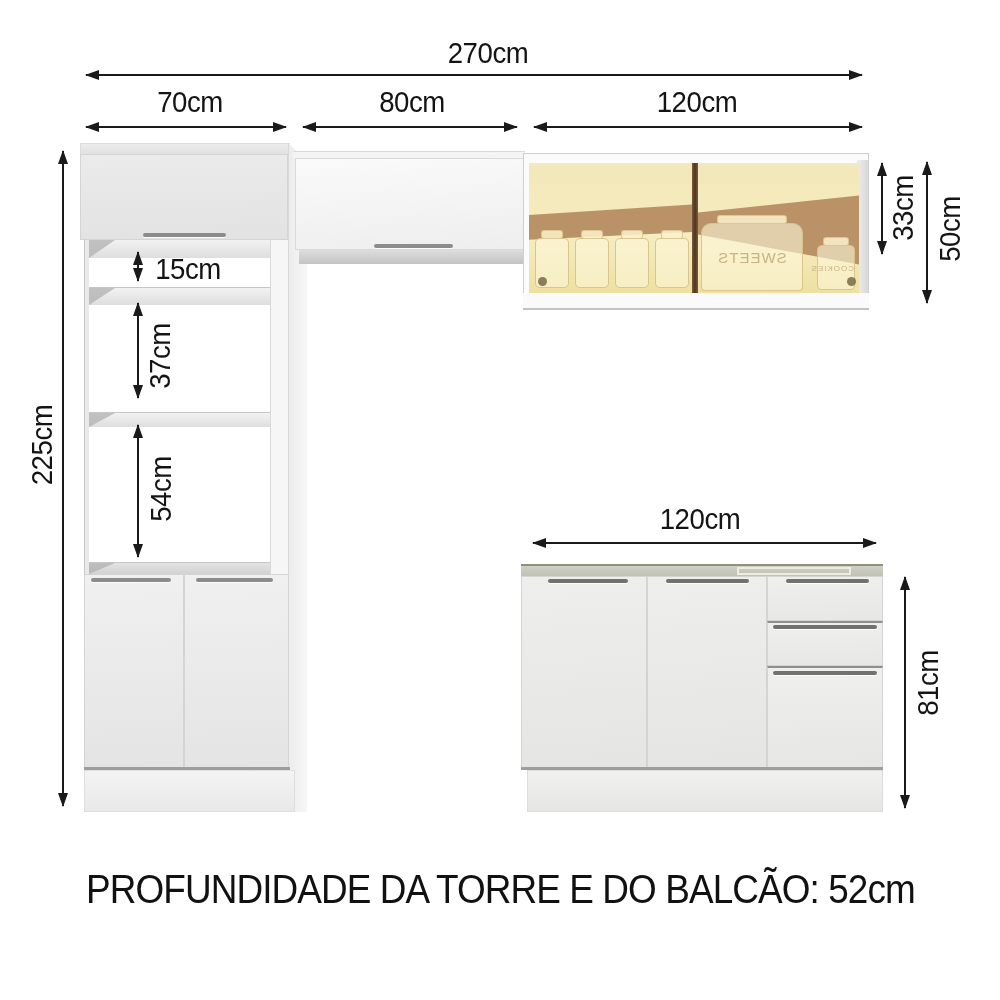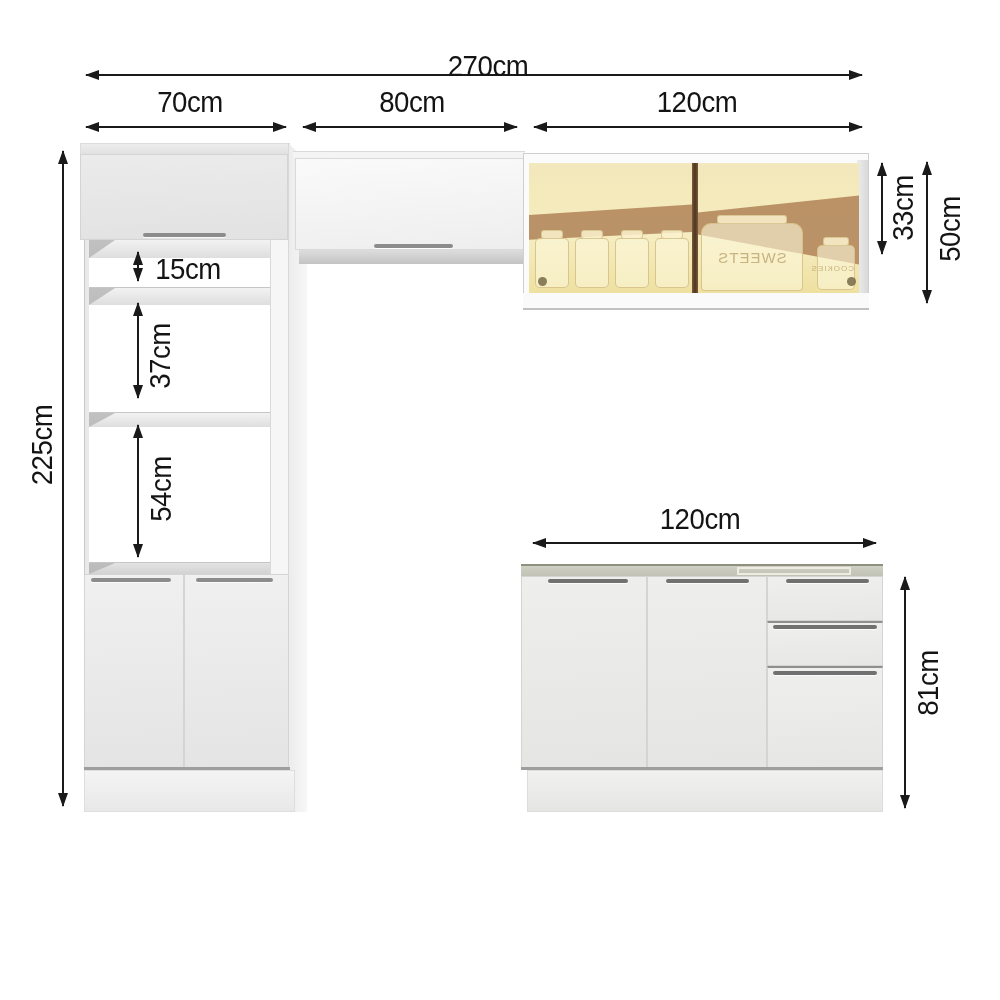--- a/index.html
+++ b/index.html
@@ -132,21 +132,21 @@
       <line x1="138" y1="252" x2="138" y2="281" marker-start="url(#ah)" marker-end="url(#ah)"></line>
       <line x1="138" y1="303" x2="138" y2="398" marker-start="url(#ah)" marker-end="url(#ah)"></line>
       <line x1="138" y1="425" x2="138" y2="557" marker-start="url(#ah)" marker-end="url(#ah)"></line>
       <line x1="882" y1="163" x2="882" y2="254" marker-start="url(#ah)" marker-end="url(#ah)"></line>
       <line x1="927" y1="162" x2="927" y2="303" marker-start="url(#ah)" marker-end="url(#ah)"></line>
       <line x1="533" y1="543" x2="876" y2="543" marker-start="url(#ah)" marker-end="url(#ah)"></line>
       <line x1="905" y1="577" x2="905" y2="808" marker-start="url(#ah)" marker-end="url(#ah)"></line>
     </g>
   </svg>
 
-  <div class="dim" style="left:488px;top:66px;">
+  <div class="dim" style="left:488px;top:53px;">
     <span>270cm</span></div>
   <div class="dim" style="left:190px;top:102px;text-decoration:underline;">
     <span>70cm</span></div>
   <div class="dim" style="left:412px;top:102px;">
     <span>80cm</span></div>
   <div class="dim" style="left:697px;top:102px;">
     <span>120cm</span></div>
   <div class="dim v" style="left:42px;top:445px;">
     <span>225cm</span></div>
   <div class="dim" style="left:188px;top:269px;">
@@ -157,14 +157,16 @@
     <span>54cm</span></div>
   <div class="dim v" style="left:903px;top:208px;">
     <span>33cm</span></div>
   <div class="dim v" style="left:950px;top:229px;">
     <span>50cm</span></div>
   <div class="dim" style="left:700px;top:519px;">
     <span>120cm</span></div>
   <div class="dim v" style="left:928px;top:683px;">
     <span>81cm</span></div>
 
+  <div class="footer-line" style="top:866px;">
+    <span>PROFUNDIDADE DA TORRE E DO BALCÃO: 52cm</span></div>
 
 </div>
 
 </body></html>

